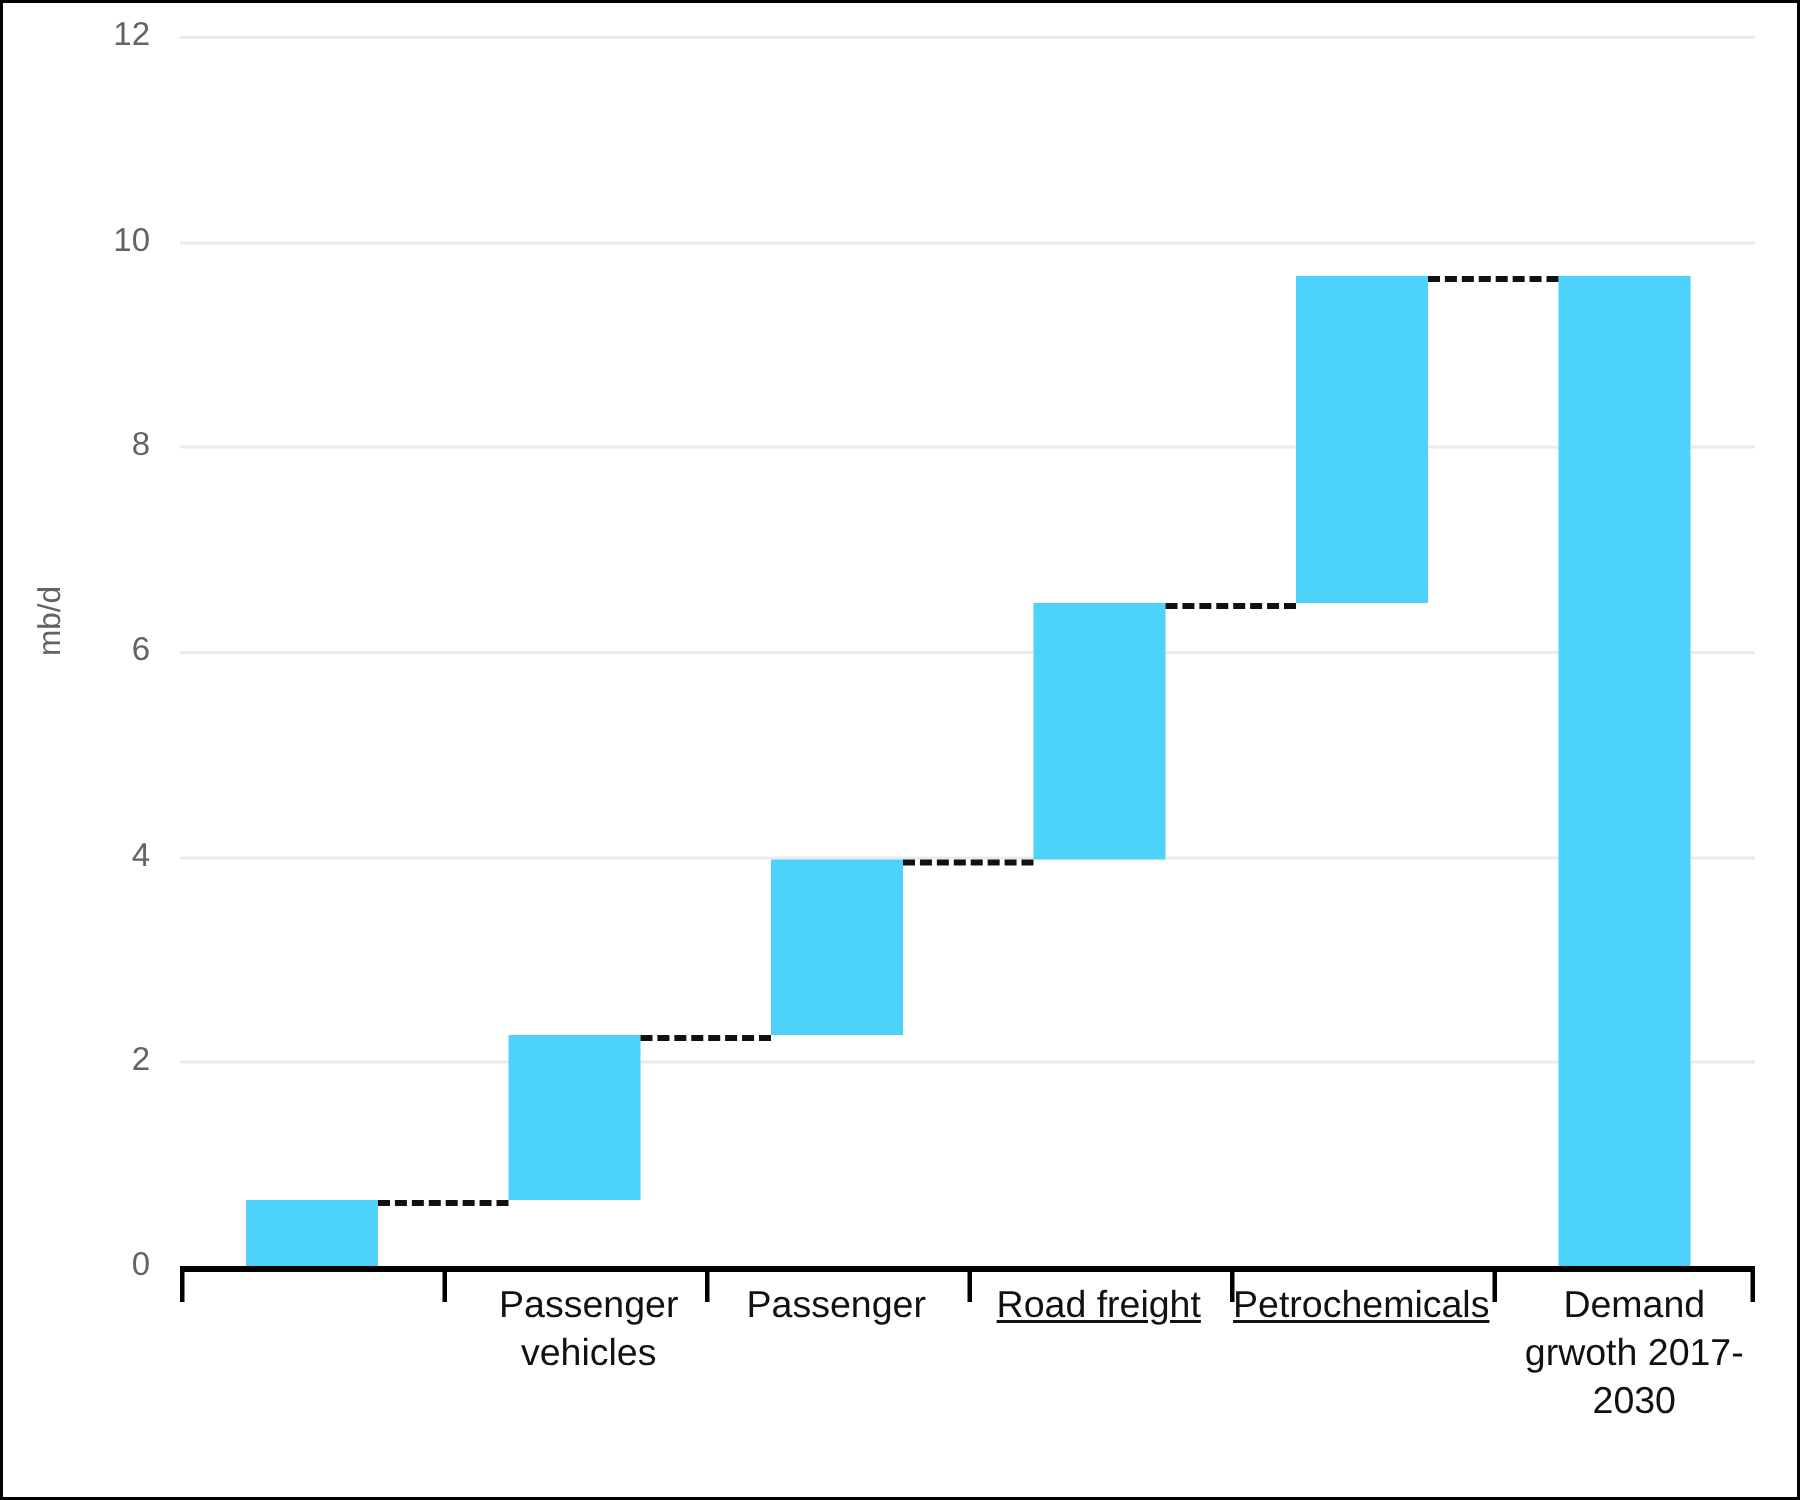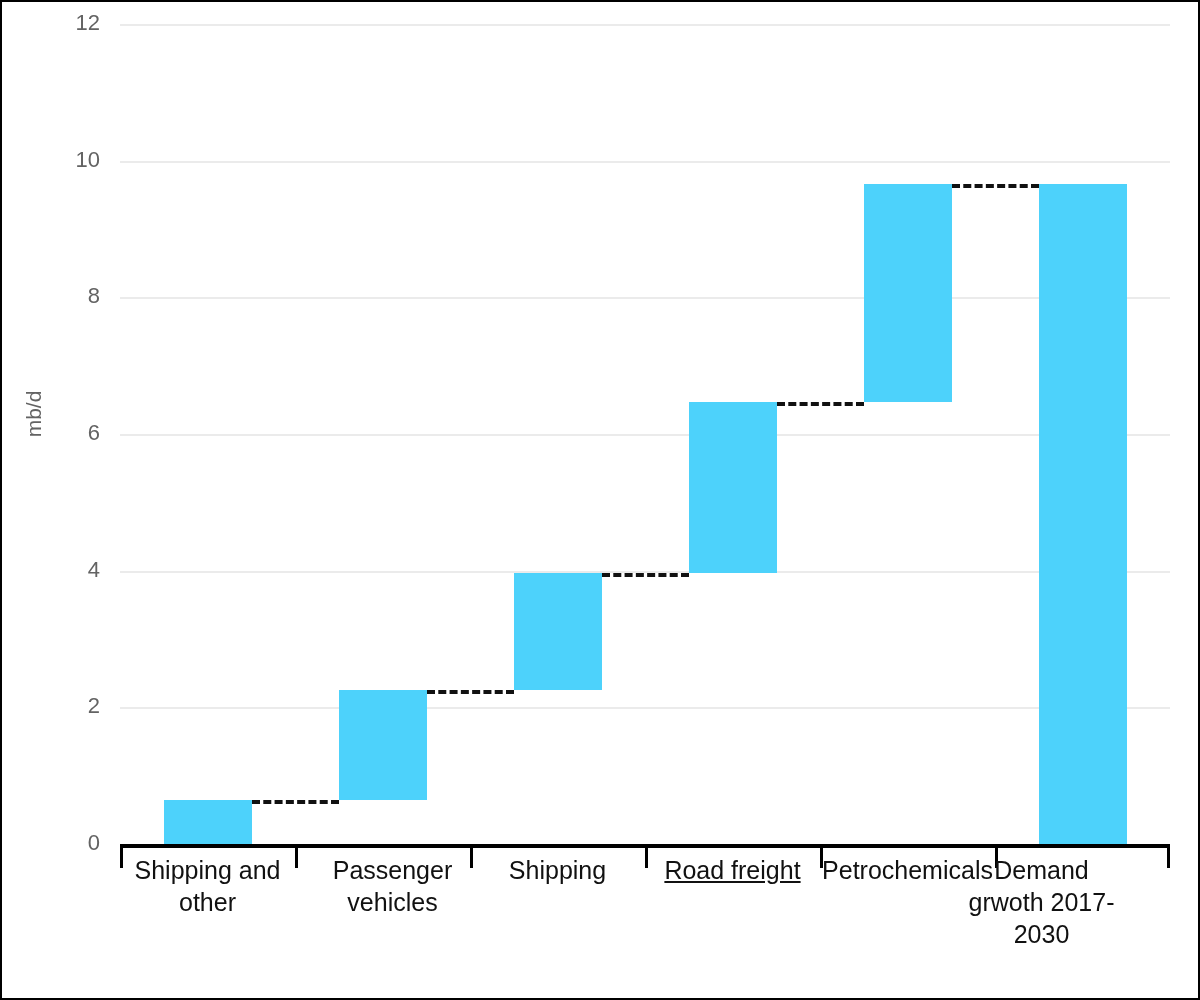--- a/index.html
+++ b/index.html
@@ -159,21 +159,20 @@
     <div class="xtick" style="left:0px;"></div>
     <div class="xtick" style="left:175px;"></div>
     <div class="xtick" style="left:350px;"></div>
     <div class="xtick" style="left:525px;"></div>
     <div class="xtick" style="left:700px;"></div>
     <div class="xtick" style="left:875px;"></div>
     <div class="xtick" style="left:1047px;"></div>
   </div>
 
   <div id="xlabels">
-    <div class="xlabel" style="left:0px;">Shipping and other</div>
     <div class="xlabel" style="left:185px;">Passenger vehicles</div>
-    <div class="xlabel" style="left:350px;">Shipping</div>
+    <div class="xlabel" style="left:350px;">Passenger</div>
     <div class="xlabel" style="left:525px;text-decoration:underline;">Road freight</div>
-    <div class="xlabel" style="left:700px;">Petrochemicals</div>
-    <div class="xlabel" style="left:834px;text-align:center;">Demand grwoth 2017-2030</div>
+    <div class="xlabel" style="left:700px;text-decoration:underline;">Petrochemicals</div>
+    <div class="xlabel" style="left:882px;text-align:center;">Demand grwoth 2017-2030</div>
   </div>
 
 </div>
 
 </body></html>

